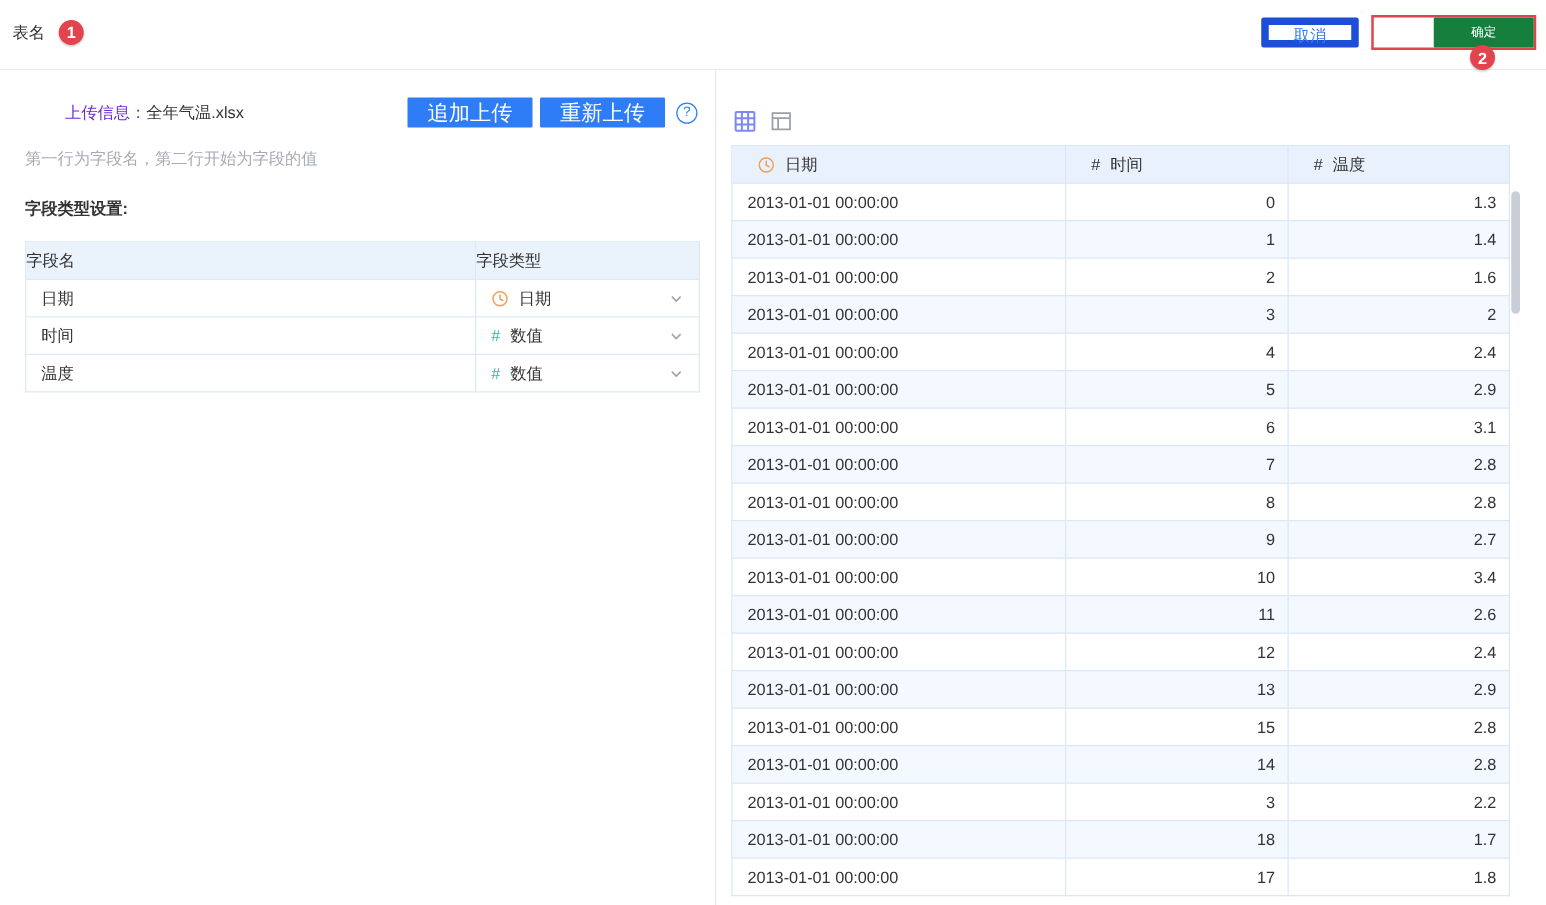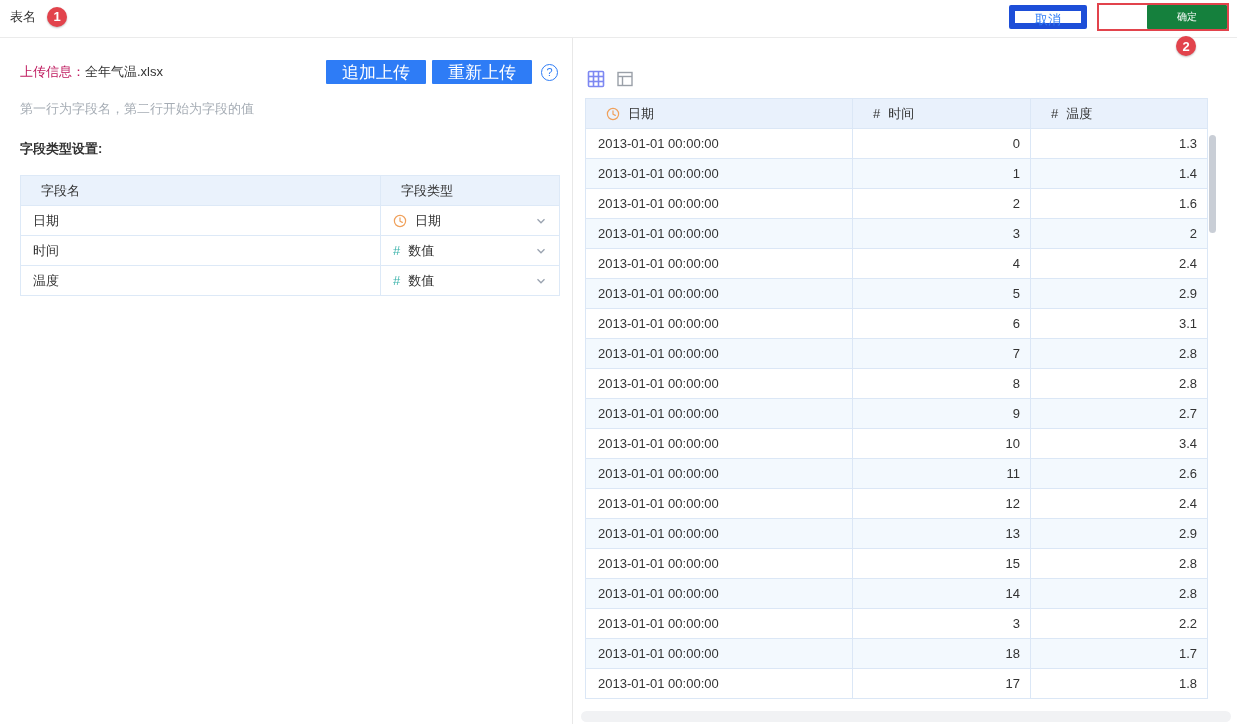--- a/index.html
+++ b/index.html
@@ -1,54 +1,54 @@
 <!DOCTYPE html>
 <html><head>
 <meta charset="utf-8">
 <style>
   * { margin:0; padding:0; box-sizing:border-box; }
   html,body { width:1237px; height:724px; }
   body { font-family:"Liberation Sans","DejaVu Sans",sans-serif; background:#fff; color:#333; }
   .root { position:relative; width:1237px; height:724px; overflow:hidden; background:#fff; }
 
   
-  .topbar { position:relative; height:38px; border-bottom:1px solid #ebebeb; display:flex; align-items:center; padding:0 8px 4px 10px; z-index:5; background:#fff; }
+  .topbar { position:relative; height:56px; border-bottom:1px solid #ebebeb; display:flex; align-items:center; padding:0 8px 4px 10px; z-index:5; background:#fff; }
   .topbar-label { font-size:13px; color:#333; margin-right:8px; }
   .annot-box { border:2px solid #e2434c; display:flex; align-items:center; }
   .name-input { width:146px; height:21px; border:1px solid #2e7cf6; font-size:13px; color:#333; padding:0 6px; outline:none; font-family:inherit; }
   .badge { width:20px; height:20px; border-radius:50%; background:#e2434c; color:#fff; font-size:13px; font-weight:bold; display:flex; align-items:center; justify-content:center; box-shadow:0 1px 2px rgba(0,0,0,.25); }
   .badge-1 { margin-left:3px; }
   .badge-2 { position:absolute; top:36px; right:41px; z-index:20; }
   .topbar-spacer { flex:1; }
   .btn-cancel { width:78px; height:24px; background:#fff; border:6px solid #1d4ed8; border-radius:2px; color:#2e7cf6; font-size:13px; cursor:pointer; font-family:inherit; }
   .confirm-wrap { margin-left:10px; }
   .btn-confirm { width:80px; height:24px; background:#15803d; border:none; border-radius:1px; color:#fff; font-size:10px; cursor:pointer; font-family:inherit;margin-left:48px; }
 
   
   .main { display:flex; height:686px; }
   .left-panel { width:573px; border-right:1px solid #e8e8e8; padding:22px 14px 0 20px; }
   .right-panel { position:relative; flex:1; padding:32px 0 0 12px; }
 
   
   .upload-row { display:flex; align-items:center; height:24px; }
-  .upload-label { font-size:13px; color:#be185d; }
+  .upload-label { font-size:13px; color:#6d28d9;margin-left:32px; }
   .upload-file { font-size:13px; color:#333; }
   .btn-blue { width:100px; height:24px; background:#2e7cf6; color:#fff; border:none; border-radius:1px; font-size:17px; cursor:pointer; font-family:inherit; }
   .btn-append { margin-left:auto; }
   .btn-reupload { margin-left:6px; }
   .help-icon { width:17px; height:17px; margin-left:9px; border:1px solid #2e7cf6; border-radius:50%; color:#2e7cf6; font-size:11px; display:flex; align-items:center; justify-content:center; cursor:pointer; }
   .hint { font-size:13px; color:#a6adb5; }
   .hint-1 { margin-top:15px; }
   .hint-2 { margin-top:16px; }
   .section-label { margin-top:22px; font-size:13px; font-weight:bold; color:#333; }
 
   table { border-collapse:collapse; table-layout:fixed; }
   .field-table { width:539px; margin-top:17px; font-size:13px; }
   .field-table th, .field-table td { border:1px solid #dde9f7; height:30px; padding:0; font-weight:normal; text-align:left; }
-  .field-table th { background:#eaf2fc; color:#333; padding-left:20px; }
+  .field-table th { background:#eaf2fc; color:#333; padding-left:0; }
   .field-table .col-name { width:360px; }
   .field-table .col-type { width:179px; }
   .field-table td.name-cell { padding-left:12px; }
   .type-cell-inner { display:flex; align-items:center; padding:0 12px 0 12px; cursor:pointer; }
   .type-cell-inner .type-label { margin-left:8px; }
   .type-cell-inner .chev { margin-left:auto; display:flex; }
 
   
   .view-icons { display:flex; align-items:center; gap:11px; margin-left:2px; height:18px; }
   .view-icon { width:18px; height:18px; cursor:pointer; display:flex; }

